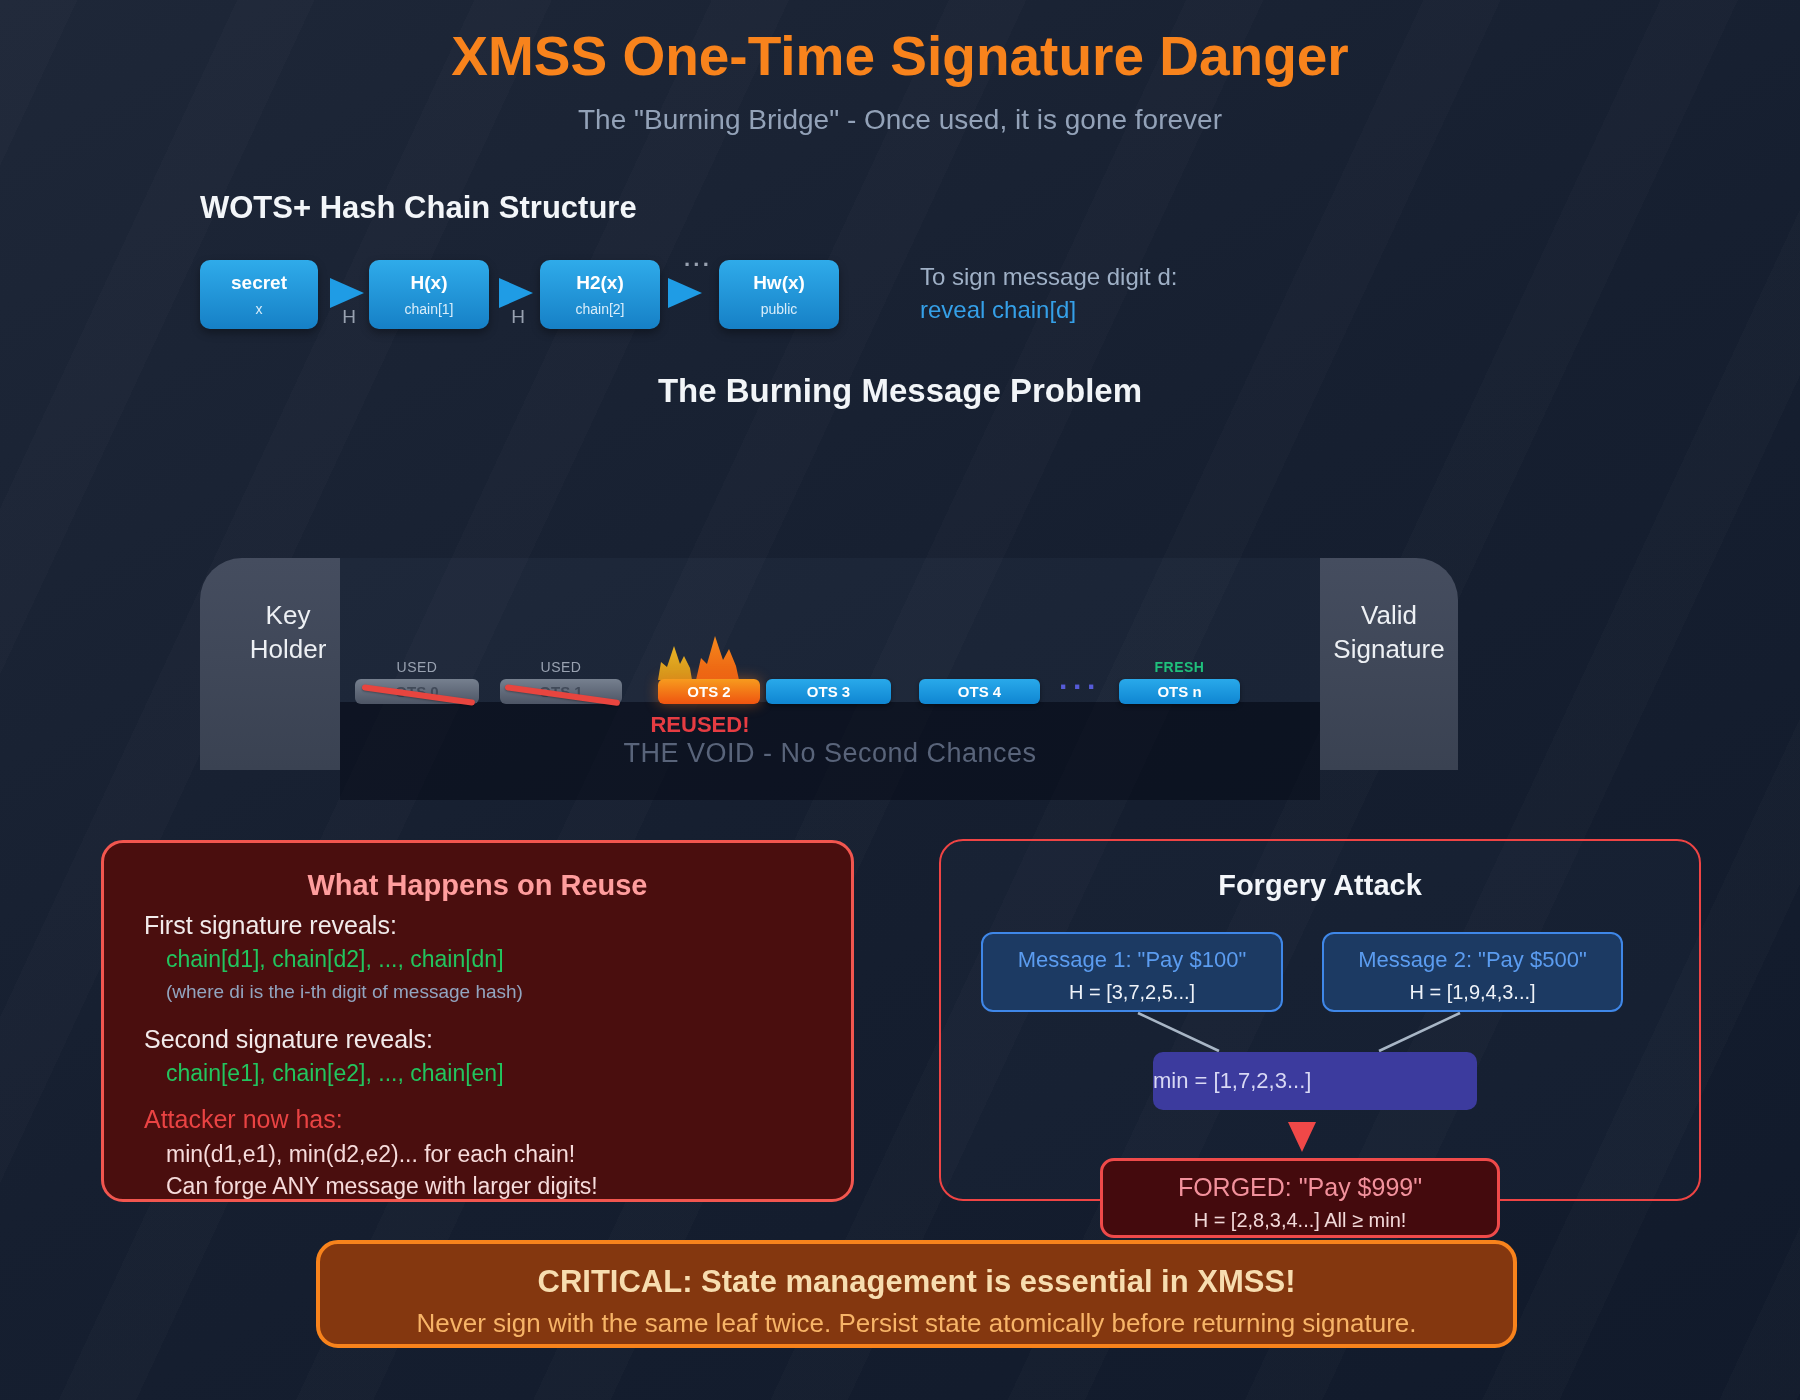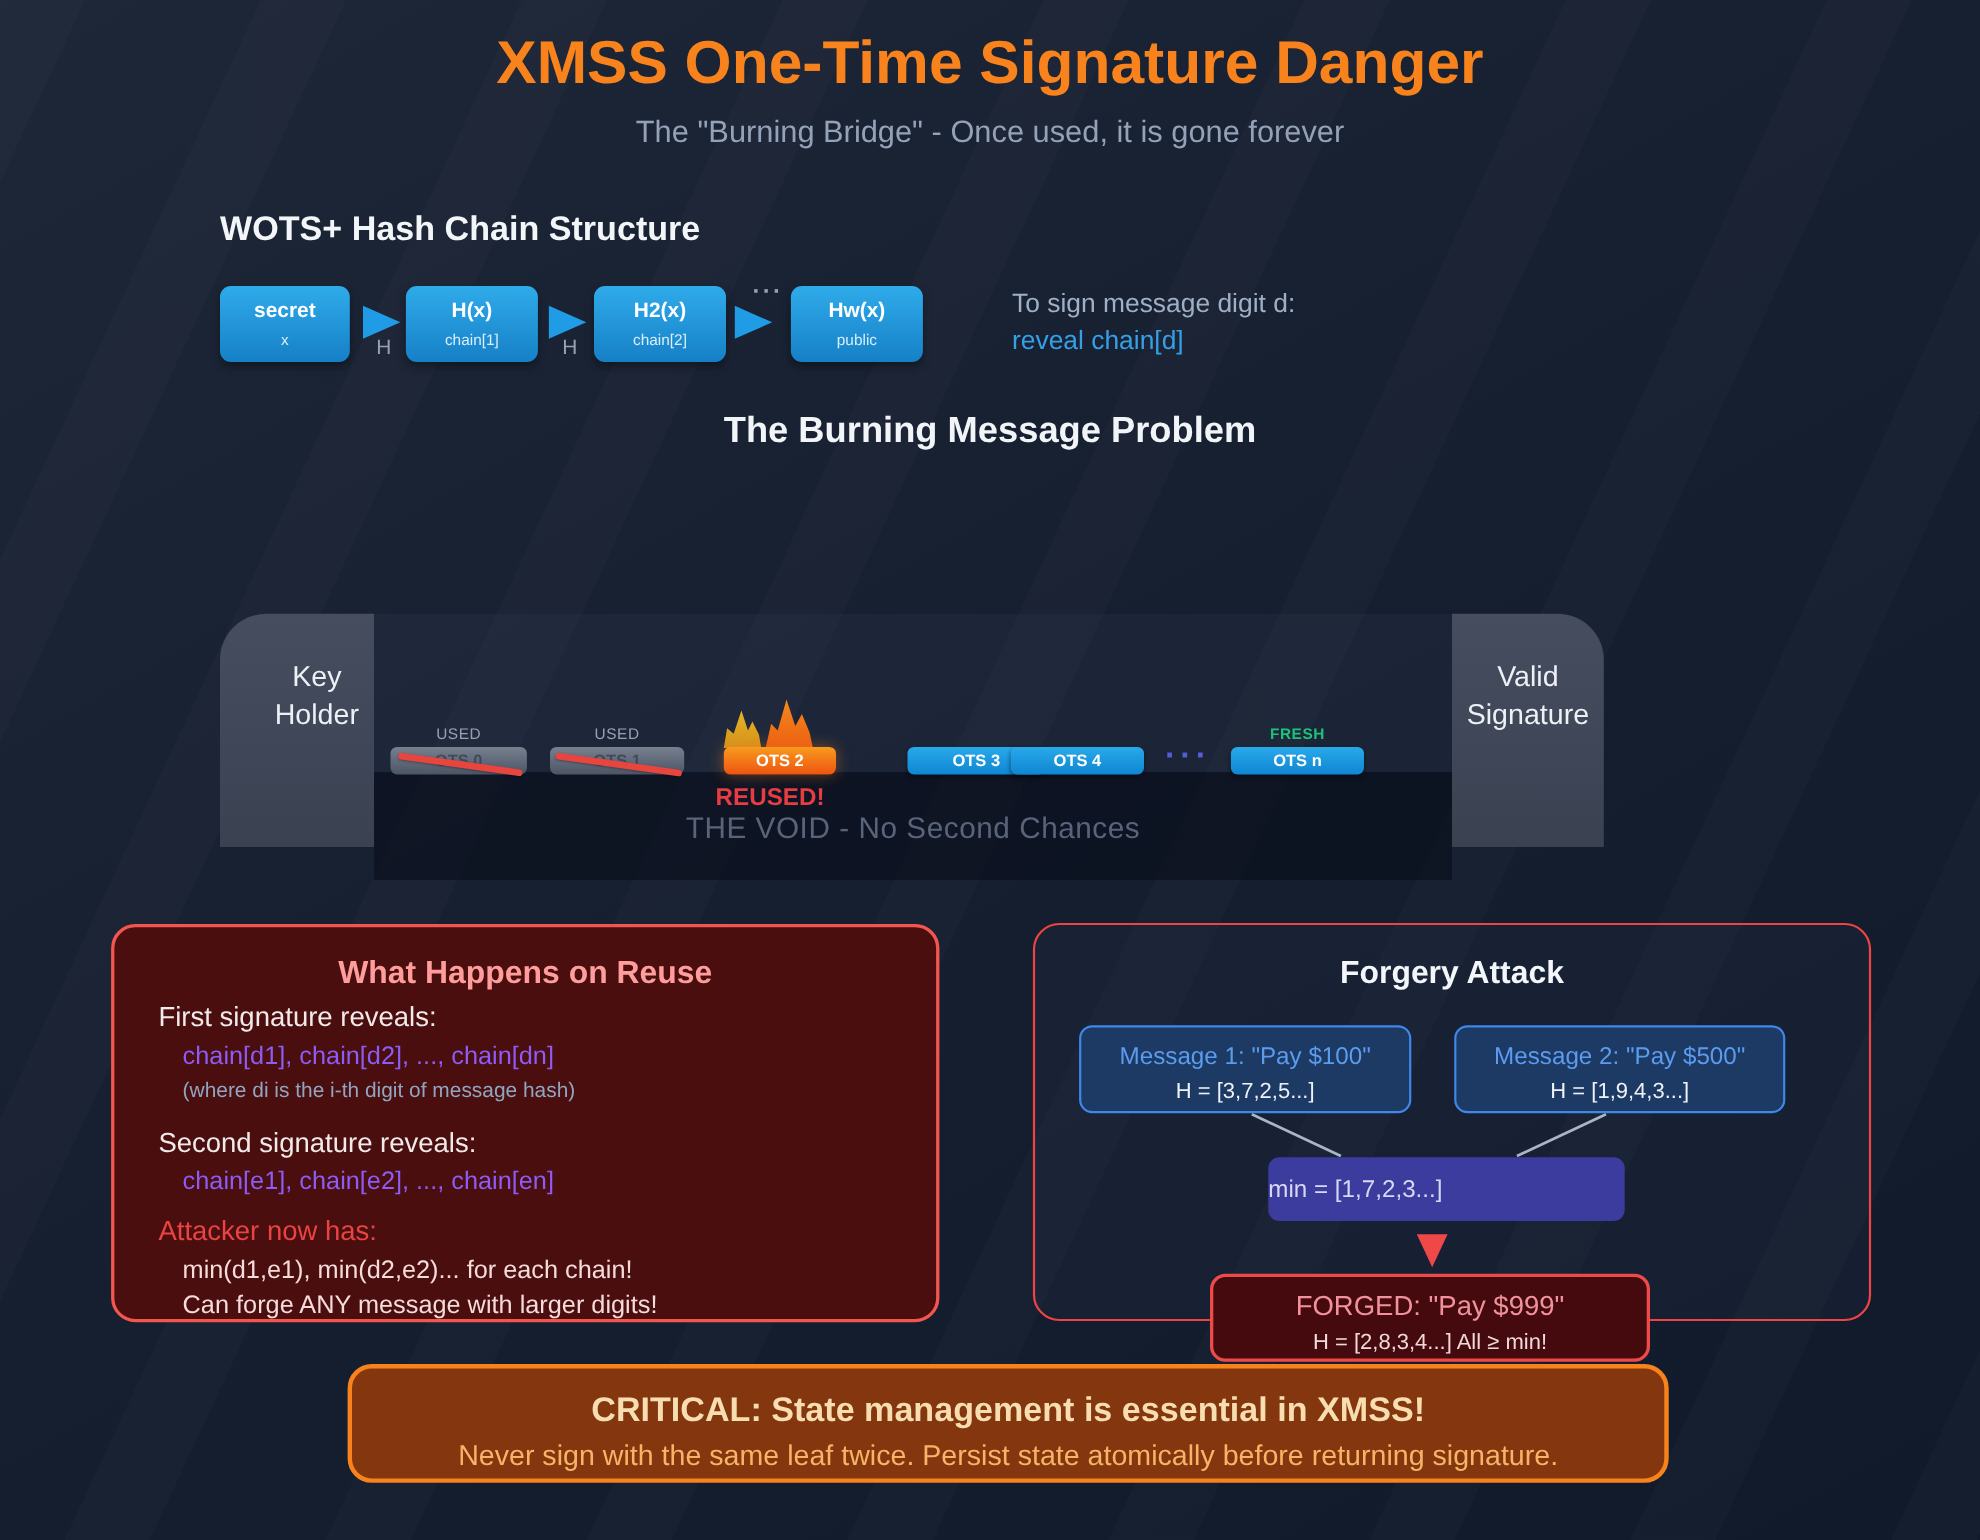--- a/index.html
+++ b/index.html
@@ -50,21 +50,21 @@
   .tag-used{color:#99a2b1;}
   .tag-fresh{color:#1fc07c;font-weight:bold;}
   .strike{height:6px;background:#e8453f;border-radius:3px;transform:rotate(8deg);transform-origin:left center;box-shadow:0 1px 2px rgba(0,0,0,0.3);}
   .ots-dots{left:1056px;top:672px;width:48px;text-align:center;font-size:30px;font-weight:bold;letter-spacing:4px;color:#565bd8;line-height:30px;}
   .reused{left:616px;top:712px;width:168px;text-align:center;font-size:22px;font-weight:bold;color:#e63c42;}
 
   
   .reuse-panel{left:101px;top:840px;width:753px;height:362px;background:#4a0e0e;border:3px solid #f2564f;border-radius:22px;box-sizing:border-box;}
   .reuse-title{left:0;top:26px;width:100%;font-size:29px;font-weight:bold;color:#ff9d9d;}
   .r-head{font-size:25px;color:#f2eaea;}
-  .r-code{font-size:23px;color:#8b5cf6;}
+  .r-code{font-size:23px;color:#22c55e;}
   .r-note{font-size:19px;color:#92a5c0;}
   .r-attack{font-size:25px;color:#e94343;}
   .r-atext{font-size:23px;color:#f6dbdb;}
 
   
   .forgery-panel{left:939px;top:839px;width:762px;height:362px;border:2.5px solid #ef4444;border-radius:24px;background:rgba(130,160,210,0.03);box-sizing:border-box;}
   .forgery-title{left:0;top:28px;width:100%;font-size:29px;font-weight:bold;color:#f3f6fa;}
   .msg-box{top:91px;height:80px;background:#1c3a63;border:2px solid #3f87e8;border-radius:12px;box-sizing:border-box;}
   .msg-title{left:0;top:13px;width:100%;font-size:22px;color:#5b9cf0;}
   .msg-hash{left:0;top:47px;width:100%;font-size:20px;color:#eef2f8;}
@@ -158,21 +158,21 @@
       </linearGradient>
     </defs>
     <path d="M8,46 L11,28 L17,33 L24,12 L30,30 L34,22 L40,34 L42,46 Z" fill="url(#fg1)"></path>
     <path d="M46,46 L51,24 L57,30 L65,2 L73,26 L79,15 L86,32 L89,46 Z" fill="url(#fg2)"></path>
   </svg>
   <div class="abs ots ots-burn" style="left:658px;width:102px;text-align:right;">
     <span>OTS 2</span>
   </div>
   <div class="abs reused">REUSED!</div>
 
-  <div class="abs ots ots-blue" style="left:825px;width:125px;">
+  <div class="abs ots ots-blue" style="left:766px;width:125px;">
     <span>OTS 3</span>
   </div>
   <div class="abs ots ots-blue" style="left:919px;width:121px;">
     <span>OTS 4</span>
   </div>
   <div class="abs ots-dots">···</div>
   <div class="abs tag tag-fresh" style="left:1119px;width:121px;">FRESH</div>
   <div class="abs ots ots-blue" style="left:1119px;width:121px;">
     <span>OTS n</span>
   </div>

